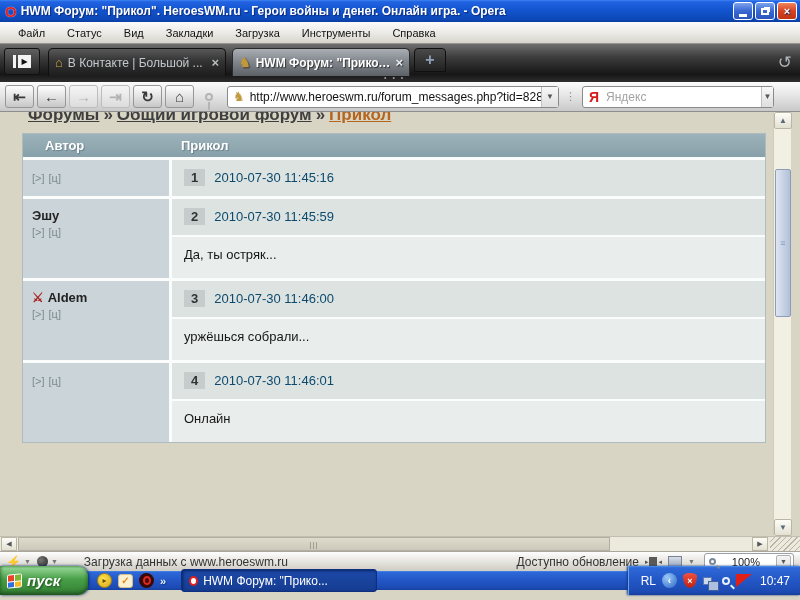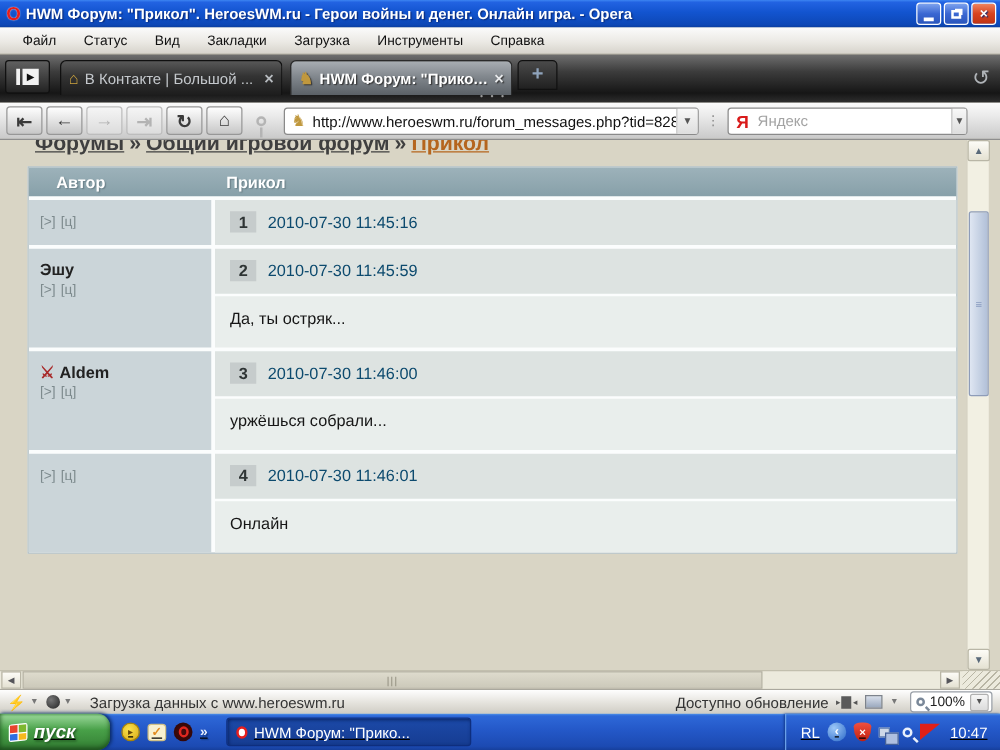--- a/index.html
+++ b/index.html
@@ -130,37 +130,37 @@
   .corner { position:absolute; right:0; top:0; width:30px; height:14px;
     background: repeating-linear-gradient(135deg,#eceadd 0 3px,#b8b5a4 3px 4px); }
 
   
   .statusbar { height:20px; display:flex; align-items:center; padding:0 6px; gap:3px; font-size:12px; color:#333;
     background: linear-gradient(180deg,#fefefe 0%,#e4e2dc 55%,#cfccc4 100%); border-top:1px solid #aaa89e; }
   .turbo-icon { color:#4a4a4a; font-size:12px; }
   .caret { color:#777; font-size:7px; margin-right:3px; }
   .globe-icon { width:11px; height:11px; border-radius:50%; background:radial-gradient(circle at 35% 35%,#777,#222);
     display:inline-block; }
-  .sb-left-text { margin-left:8px; }
+  .sb-left-text { margin-left:20px; }
   .sb-right { margin-left:auto; display:flex; align-items:center; gap:6px; }
   .fit-icon { display:flex; align-items:center; color:#555; font-size:7px; gap:1px; }
   .fit-icon .page { width:8px; height:10px; background:#5a5a5a; }
   .img-icon { width:14px; height:11px; border:1px solid #7d838c; background:linear-gradient(180deg,#d8dfeb,#9aa8bd); }
   .zoom-box { height:17px; background:#fff; border:1px solid #9aa0a8; border-radius:3px; display:flex;
-    align-items:center; padding:0 2px 0 4px; gap:4px; }
+    align-items:center; padding:0 2px 0 4px; gap:16px; }
   .mag-icon { width:7px; height:7px; border:2px solid #7a8899; border-radius:50%; position:relative; }
   .mag-icon::after { content:''; position:absolute; width:4px; height:2px; background:#7a8899;
     transform:rotate(45deg); left:5px; top:6px; }
   .zoom-val { font-size:11px; color:#222; }
   .zoom-drop { width:15px; height:14px; border:1px solid #b0b0b0; border-radius:2px; color:#555; font-size:7px;
     display:flex; align-items:center; justify-content:center; background:linear-gradient(180deg,#f6f6f6,#dcdcdc); }
 
   
-  .taskbar { height:29px; display:flex; align-items:center;
-    background: linear-gradient(180deg,#4f91e8 0%,#2e68d8 6%,#2458c8 45%,#1c4ab2 90%,#163f9c 100%); text-decoration: underline; }
+  .taskbar { height:19px; display:flex; align-items:center;
+    background: linear-gradient(180deg,#4f91e8 0%,#2e68d8 6%,#2458c8 45%,#1c4ab2 90%,#163f9c 100%); }
   .start-btn { width:88px; height:29px; display:flex; align-items:center; gap:5px; padding:0 14px 0 7px;
     border-radius:0 10px 10px 0;
     background: linear-gradient(180deg,#6cb56c 0%,#8fd18f 8%,#48a048 45%,#378437 90%,#2d722d 100%);
     box-shadow: inset 0 -2px 4px #1d4f1d, 1px 0 3px #0a2a66;
     color:#fff; font-weight:bold; font-style:italic; font-size:15px; text-shadow:1px 1px 2px #1a4a1a; }
   .win-logo { width:15px; height:14px; background:#fff; padding:1px; display:grid;
     grid-template-columns:1fr 1fr; grid-template-rows:1fr 1fr; gap:1px; transform:skewY(-6deg); border-radius:2px; }
   .win-logo i { display:block; }
   .wl-r{background:#e8442c;} .wl-g{background:#7db72f;} .wl-b{background:#2f6fe0;} .wl-y{background:#f6b91e;}
   .quicklaunch { display:flex; align-items:center; gap:6px; padding:0 9px; }

